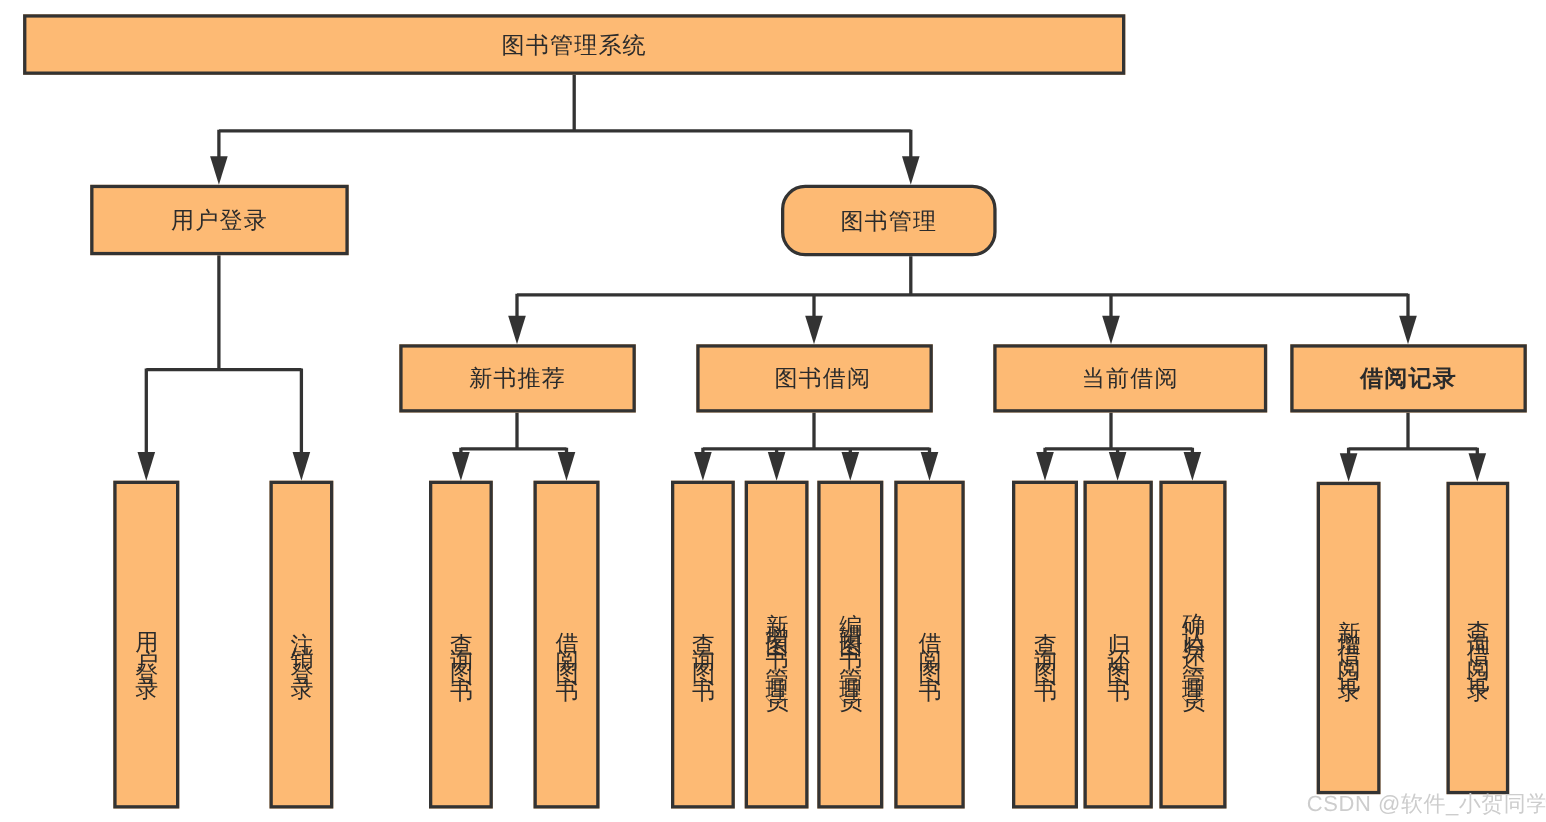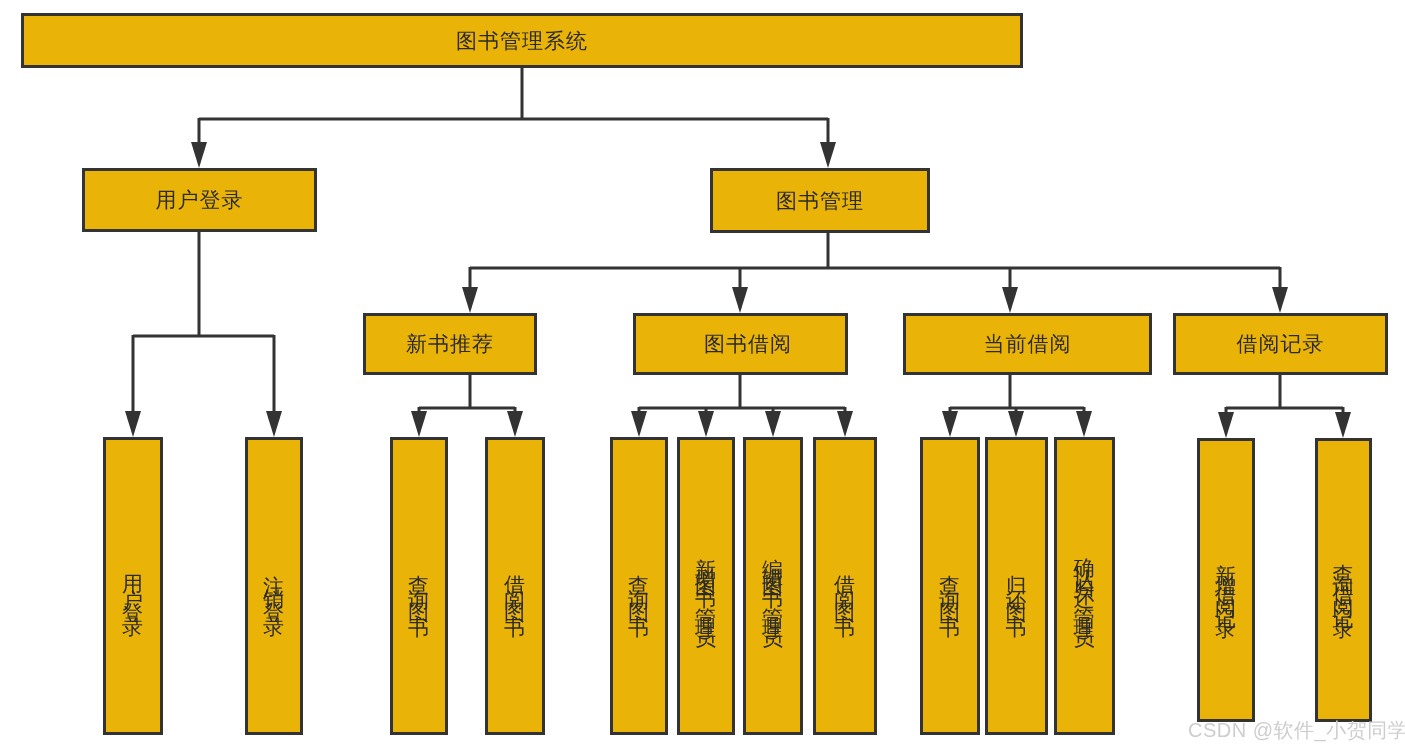--- a/index.html
+++ b/index.html
@@ -28,21 +28,21 @@
     fill: none;
   }
   .connectors polygon {
     fill: #333333;
     stroke: none;
   }
   .node {
     position: absolute;
     box-sizing: border-box;
     border: 3px solid #333333;
-    background: #eab308;
+    background: #fdba74;
     color: #2b2b2b;
     display: flex;
     align-items: center;
     justify-content: center;
     text-align: center;
   }
   .h-node {
     font-size: 21px;
     letter-spacing: 1px;
     white-space: nowrap;
@@ -105,26 +105,26 @@
     <polygon points="1076,411 1092,411 1084,437"></polygon>
 
     <path d="M1280,375 V408 M1226,408 H1343 M1226,407 V415 M1343,407 V415"></path>
     <polygon points="1218,412 1234,412 1226,438"></polygon>
     <polygon points="1335,412 1351,412 1343,438"></polygon>
   </svg>
 
   <div class="node h-node" style="left:21px; top:13px; width:1002px; height:55px;">图书管理系统</div>
 
   <div class="node h-node" style="left:82px; top:168px; width:235px; height:64px;">用户登录</div>
-  <div class="node h-node" style="left:710px; top:168px; width:220px; height:65px;">图书管理</div>
+  <div class="node h-node" style="left:710px; top:168px; width:196px; height:65px;border-radius:22px;">图书管理</div>
 
-  <div class="node h-node" style="left:363px; top:313px; width:174px; height:62px;">新书推荐</div>
+  <div class="node h-node" style="left:363px; top:313px; width:215px; height:62px;">新书推荐</div>
   <div class="node h-node" style="left:633px; top:313px; width:215px; height:62px;padding-left:15px;">图书借阅</div>
   <div class="node h-node" style="left:903px; top:313px; width:249px; height:62px;">当前借阅</div>
-  <div class="node h-node" style="left:1173px; top:313px; width:215px; height:62px;">借阅记录</div>
+  <div class="node h-node" style="left:1173px; top:313px; width:215px; height:62px;font-weight:bold;">借阅记录</div>
 
   <div class="node v-node ls-lg" style="left:103px; top:437px; width:60px; height:298px;">用户登录</div>
   <div class="node v-node ls-lg" style="left:245px; top:437px; width:58px; height:298px;">注销登录</div>
 
   <div class="node v-node ls-lg" style="left:390px; top:437px; width:58px; height:298px;">查询图书</div>
   <div class="node v-node ls-lg" style="left:485px; top:437px; width:60px; height:298px;">借阅图书</div>
 
   <div class="node v-node ls-lg" style="left:610px; top:437px; width:58px; height:298px;">查询图书</div>
   <div class="node v-node" style="left:677px; top:437px; width:58px; height:298px;">新增图书（管理员）</div>
   <div class="node v-node" style="left:743px; top:437px; width:60px; height:298px;">编辑图书（管理员）</div>

